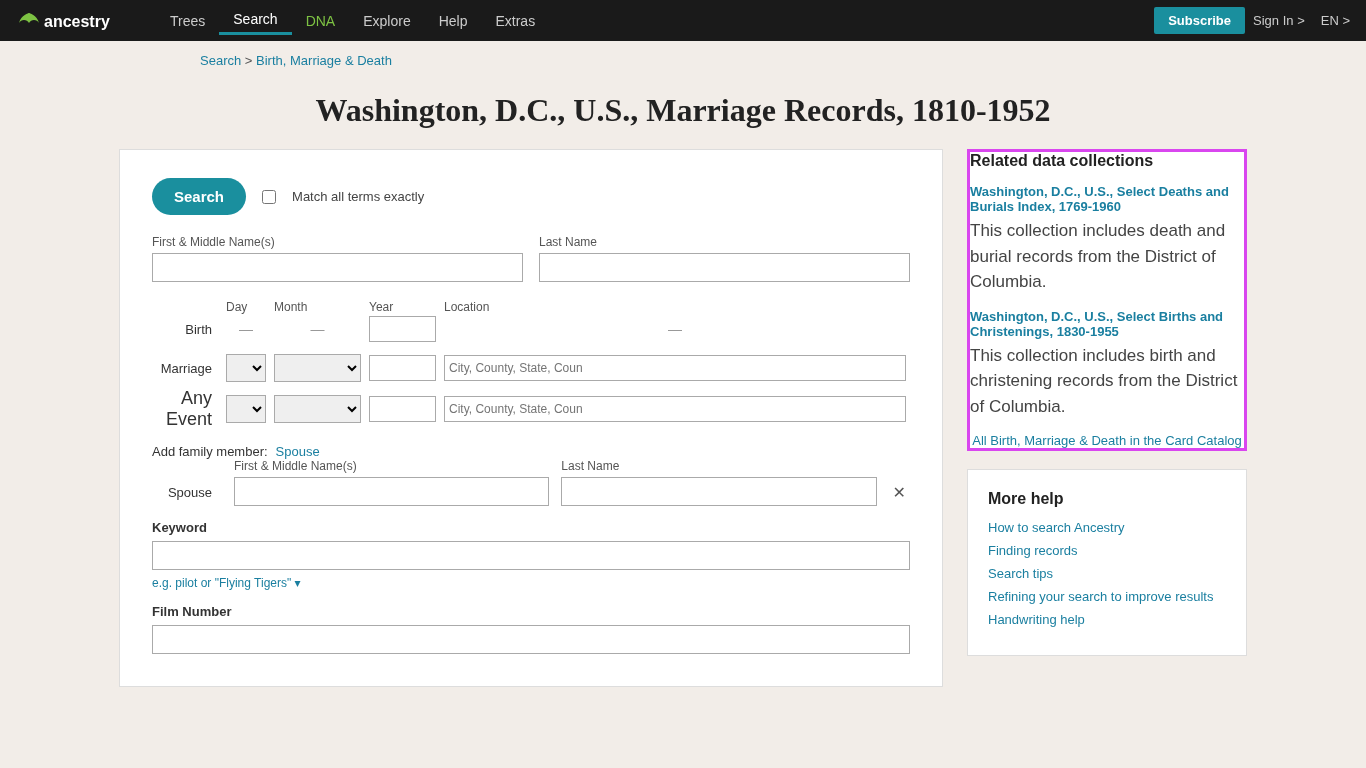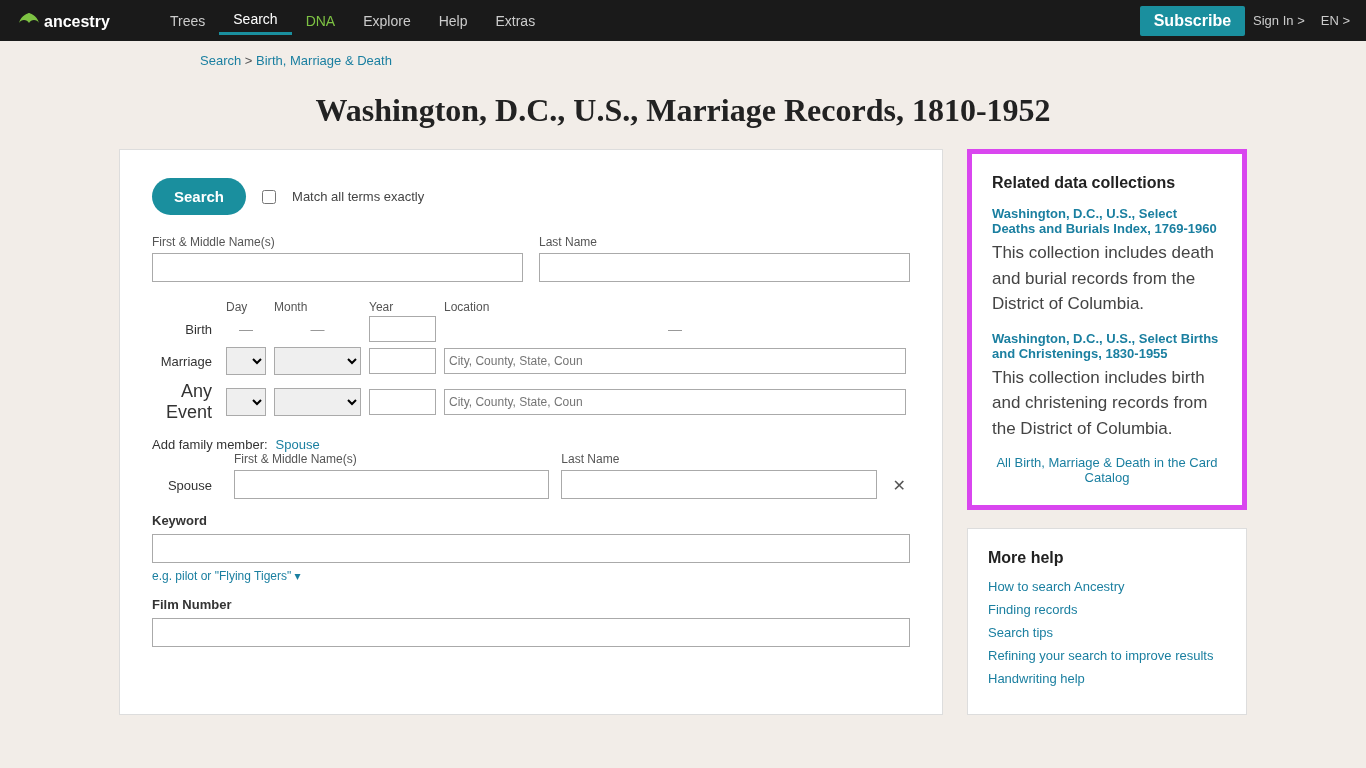--- a/index.html
+++ b/index.html
@@ -7,21 +7,21 @@
 
     
     .nav { background: #1a1a1a; display: flex; align-items: center; height: 41px; padding: 0 16px; gap: 0; }
     .nav-logo { display: flex; align-items: center; margin-right: 20px; }
     .nav-logo svg { width: 120px; height: 28px; }
     .nav-links { display: flex; align-items: center; gap: 0; flex: 1; }
     .nav-link { color: #ccc; text-decoration: none; font-size: 14px; padding: 0 14px; height: 29px; display: flex; align-items: center; cursor: pointer; }
     .nav-link.active { color: #fff; border-bottom: 3px solid #1a8f9e; }
     .nav-link.dna { color: #7dc243; }
     .nav-right { display: flex; align-items: center; gap: 8px; margin-left: auto; }
-    .subscribe-btn { background: #1a8f9e; color: #fff; border: none; padding: 6px 14px; font-size: 16px; font-weight: bold; cursor: pointer; border-radius: 2px; }
+    .subscribe-btn { background: #1a8f9e; color: #fff; border: none; padding: 6px 14px; font-size: 13px; font-weight: bold; cursor: pointer; border-radius: 2px; }
     .sign-in-link { color: #ccc; font-size: 13px; cursor: pointer; text-decoration: none; }
     .en-link { color: #ccc; font-size: 13px; cursor: pointer; margin-left: 8px; }
 
     
     .breadcrumb { padding: 12px 0 8px 200px; font-size: 13px; color: #555; }
     .breadcrumb a { color: #1a7fa0; text-decoration: none; }
     .breadcrumb span { color: #555; }
 
     
     .main-container { display: flex; max-width: 1160px; margin: 0 auto; padding: 0 16px; gap: 24px; }
@@ -57,21 +57,21 @@
     
     .section-label { font-size: 13px; color: #333; font-weight: bold; margin-bottom: 6px; display: block; }
     .keyword-input { border: 1px solid #aaa; padding: 6px 8px; font-size: 13px; width: 100%; margin-bottom: 4px; }
     .keyword-hint { font-size: 12px; color: #1a7fa0; cursor: pointer; text-decoration: none; }
 
     
     .film-section { margin-top: 14px; }
 
     
     .right-panel { width: 280px; flex-shrink: 0; }
-    .related-card { background: #fff; border: 5px solid #d946ef; padding: 20px; margin-bottom: 18px; }
+    .related-card { background: #fff; border: 3px solid #d946ef; margin-bottom: 18px; }
     .related-title { font-size: 16px; font-weight: bold; color: #222; margin-bottom: 14px; }
     .related-link { color: #1a7fa0; text-decoration: none; font-size: 13px; font-weight: bold; display: block; margin-bottom: 4px; }
     .related-desc { font-size: 17px; color: #444; margin-bottom: 14px; line-height: 1.5; }
     .catalog-link { color: #1a7fa0; text-decoration: none; font-size: 13px; display: block; text-align: center; }
 
     .help-card { background: #fff; border: 1px solid #ddd; padding: 20px; }
     .help-title { font-size: 16px; font-weight: bold; color: #222; margin-bottom: 12px; }
     .help-link { color: #1a7fa0; text-decoration: none; font-size: 13px; display: block; margin-bottom: 8px; }
   </style>
 </head>
@@ -134,21 +134,21 @@
     </div>
 
     <div style="display:grid; grid-template-columns: 70px 48px 95px 75px 1fr; font-size:12px; color:#555; margin-bottom:2px; padding-left:0;">
       <div></div>
       <div style="padding:0 4px;">Day</div>
       <div style="padding:0 4px;">Month</div>
       <div style="padding:0 4px;">Year</div>
       <div style="padding:0 4px;">Location</div>
     </div>
 
-    <div style="display:grid; grid-template-columns: 70px 48px 95px 75px 1fr; align-items:center; margin-bottom:5px;">
+    <div style="display:grid; grid-template-columns: 70px 48px 95px 75px 1fr; align-items:center; margin-bottom:12px;">
       <div style="text-align:right; padding-right:10px; font-size:13px;">Birth</div>
       <div style="text-align:center; color:#999; padding:0 4px;">—</div>
       <div style="text-align:center; color:#999; padding:0 4px;">—</div>
       <div style="padding:0 4px;"><input type="text" class="event-input" style="width: 100%; border: 1px solid rgb(170, 170, 170); padding: 5px 4px; font-size: 12px;"></div>
       <div style="text-align:center; color:#999; padding:0 4px;">—</div>
     </div>
 
     <div style="display:grid; grid-template-columns: 70px 48px 95px 75px 1fr; align-items:center; margin-bottom:6px;">
       <div style="text-align:right; padding-right:10px; font-size:13px;">Marriage</div>
       <div style="padding:0 4px;">

